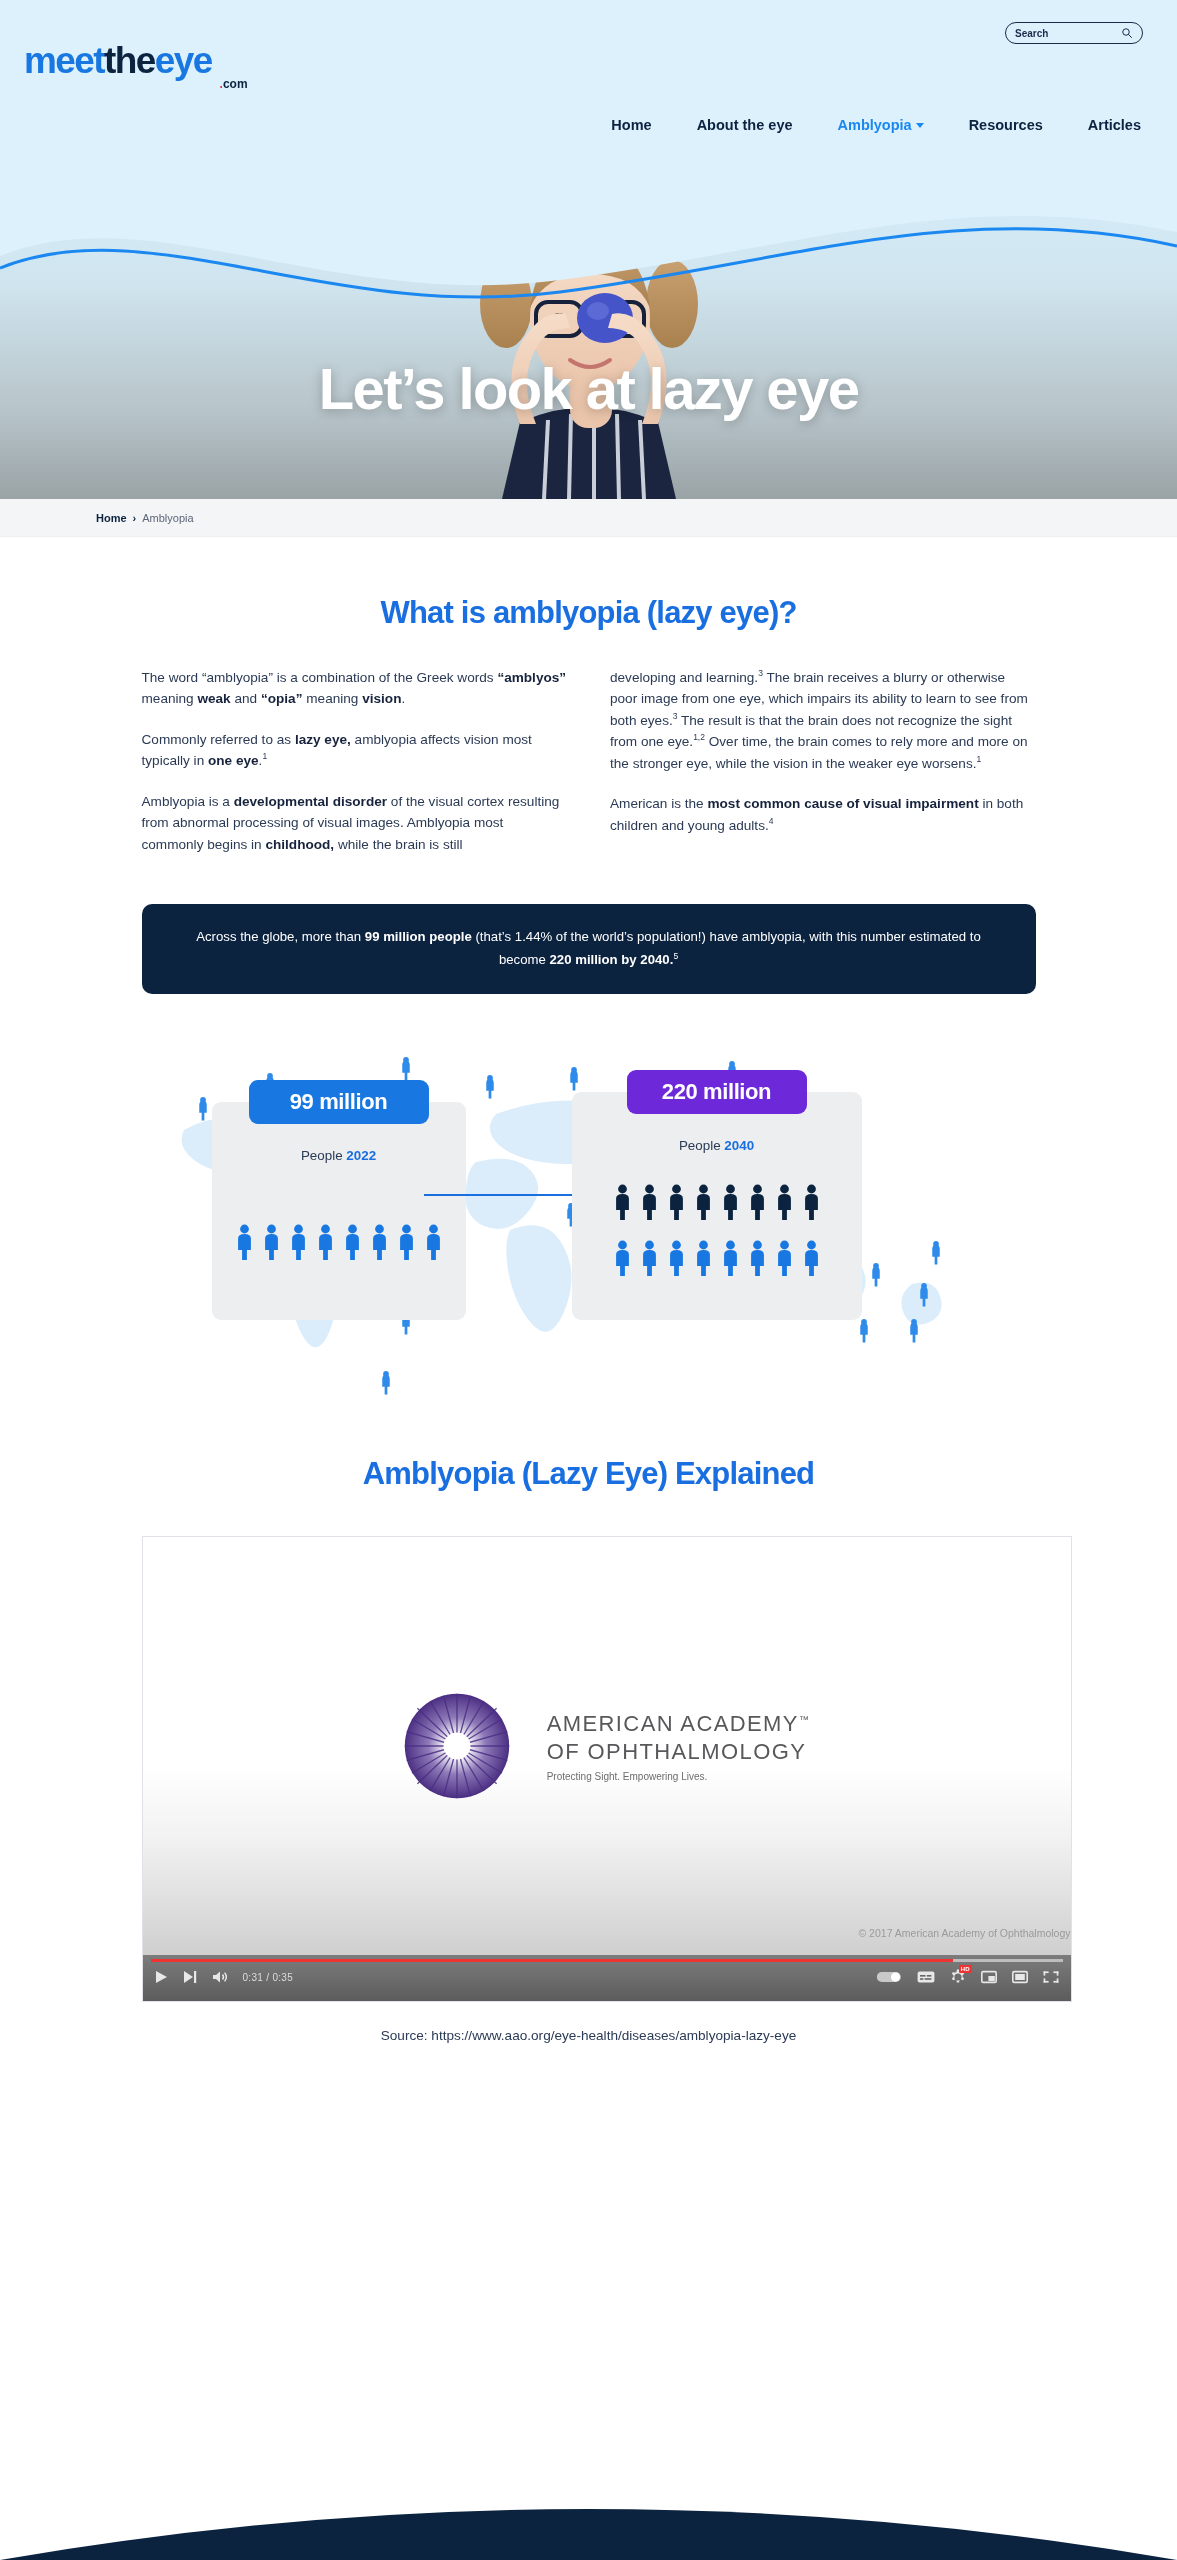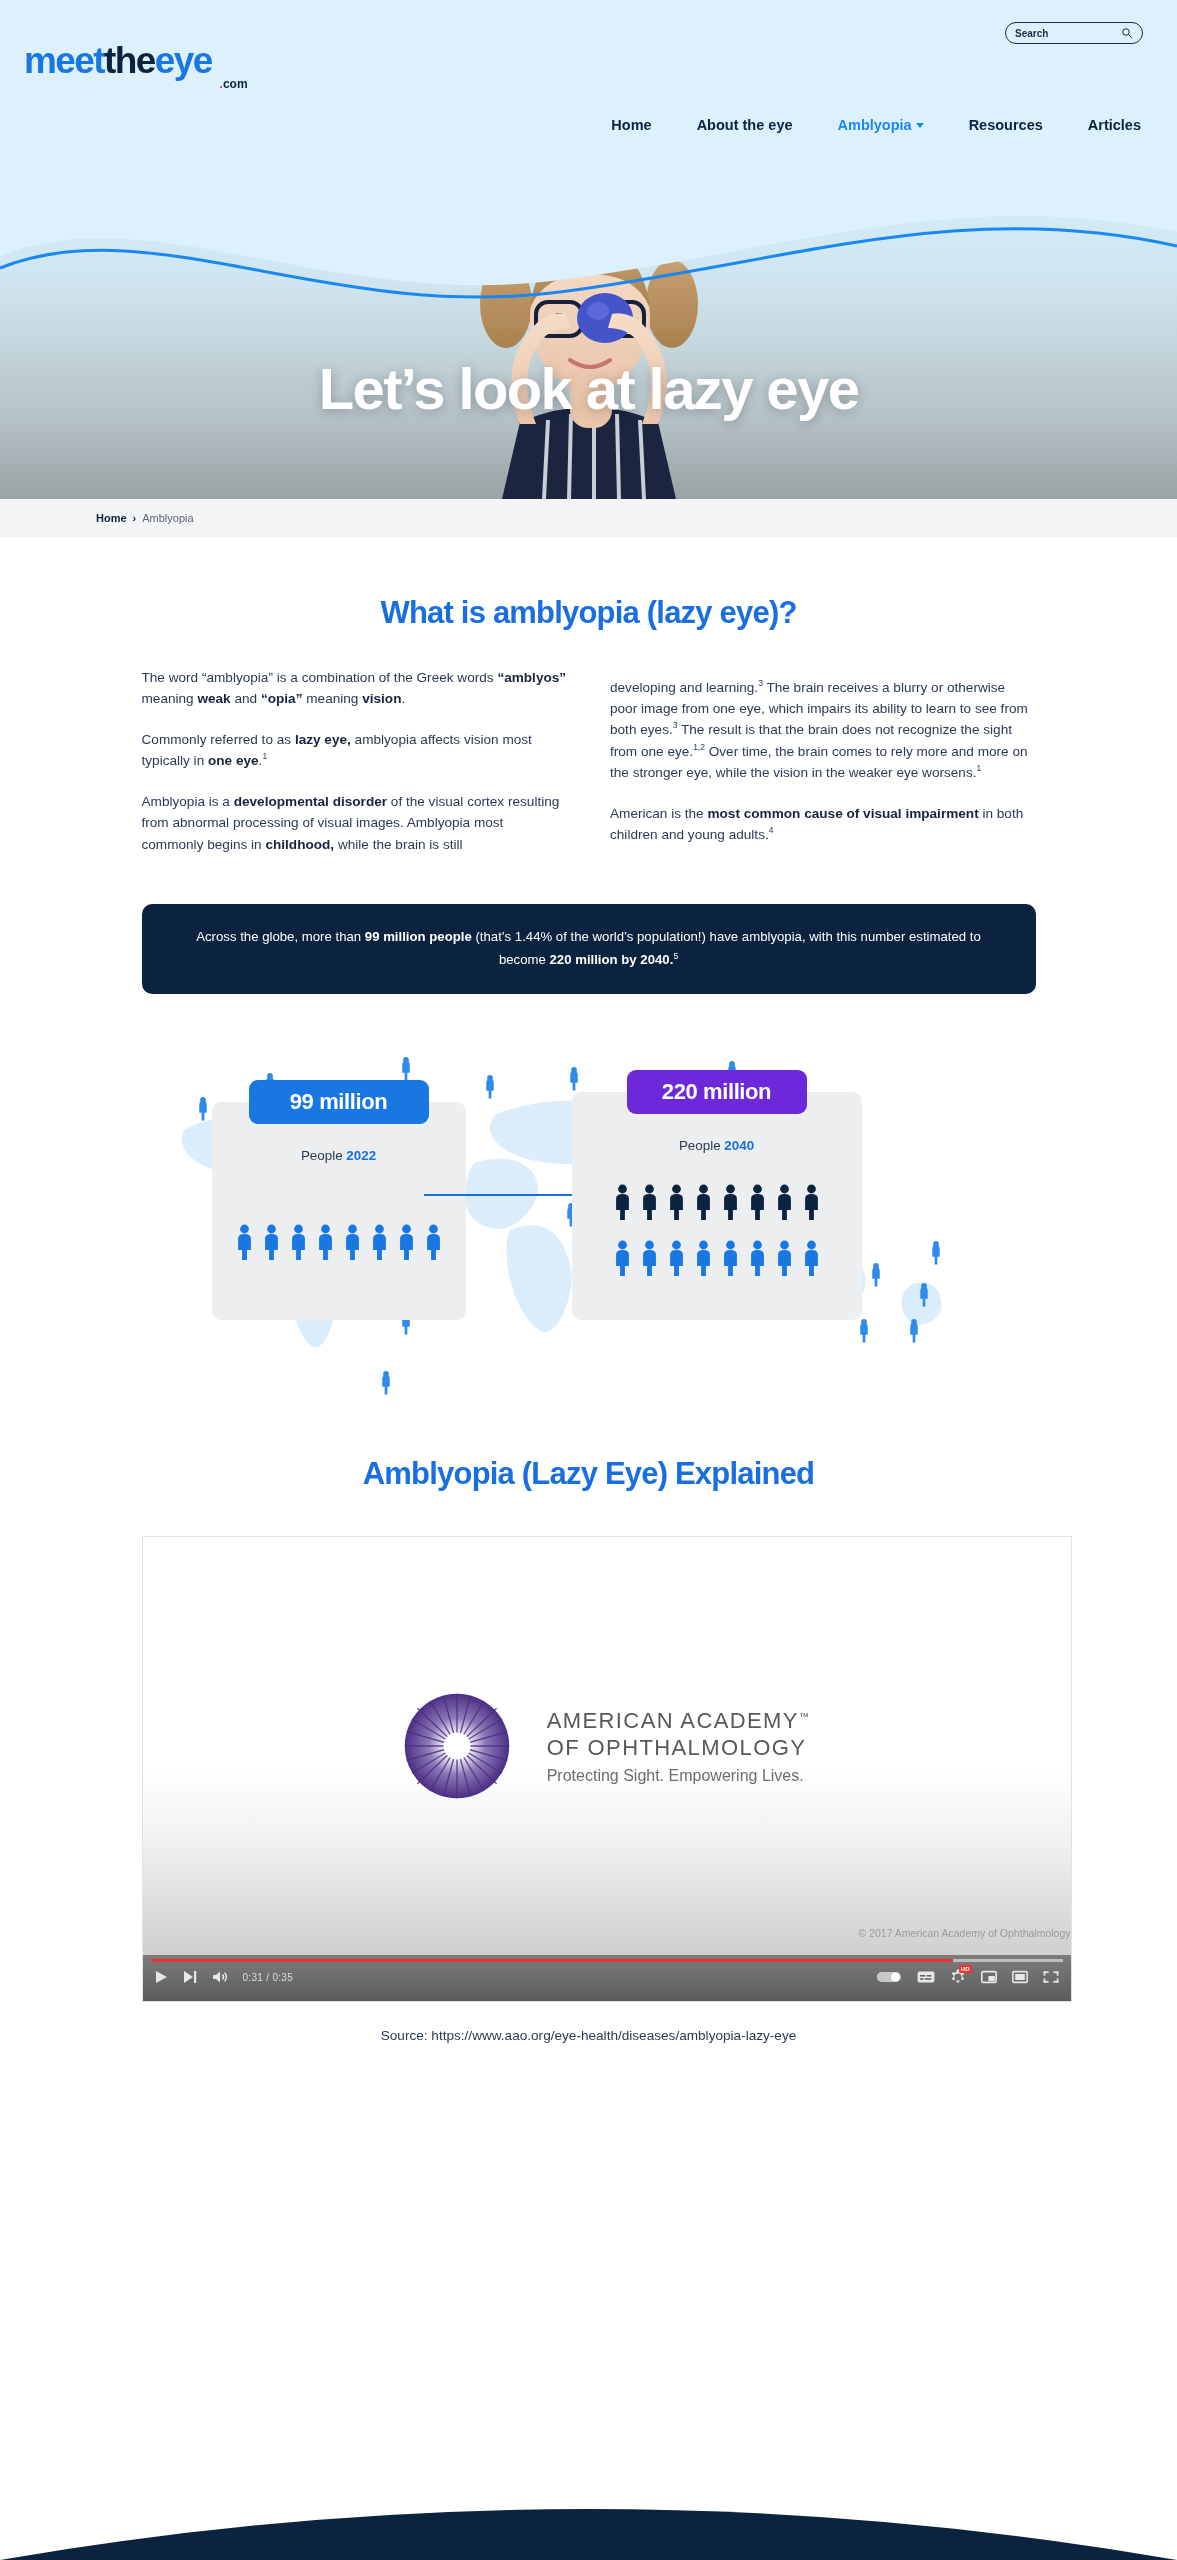--- a/index.html
+++ b/index.html
@@ -99,21 +99,20 @@
 
   h2.section {
     text-align: center; color: #1a6fe0;
     font-size: 31px; font-weight: 800; letter-spacing: -.8px;
     margin-top: 58px;
   }
 
   .cols {
     display: flex; gap: 43px; margin-top: 36px;
     padding: 0 18px;
-    align-items: center;
   }
   .col { flex: 1; }
   .col p {
     font-size: 13.6px; line-height: 1.58; color: #2b3a55;
     margin-bottom: 19px;
   }
   .col p b { font-weight: 700; color: #17233d; }
   sup { font-size: 8.5px; vertical-align: super; }
 
   .callout {
@@ -169,21 +168,21 @@
     position: absolute; inset: 0 0 46px 0;
     background: linear-gradient(to bottom, #ffffff 0%, #ffffff 55%, #f2f2f2 72%, #cfcfcf 100%);
     display: flex; align-items: center; justify-content: center; gap: 36px;
   }
   .aao-mark { width: 108px; height: 108px; flex: 0 0 auto; }
   .aao-text { color: #58585b; }
   .aao-text .l1, .aao-text .l2 {
     font-size: 22px; letter-spacing: 1.4px; line-height: 1.24; font-weight: 400;
   }
   .aao-text .tm { font-size: 10px; vertical-align: super; }
-  .aao-text .tag { font-size: 16px; margin-top: 6px; color: #6d6d70; }
+  .aao-text .tag { font-size: 10px; margin-top: 6px; color: #6d6d70; }
 
   .watermark {
     position: absolute; left: 0; right: 0; bottom: 62px;
     text-align: right; font-size: 10.5px; color: #9a9a9a;
   }
 
   .controls {
     position: absolute; left: 0; right: 0; bottom: 0; height: 46px;
     background: linear-gradient(to bottom, #7c7c7c 0%, #6e6e6e 45%, #5c5c5c 100%);
   }

